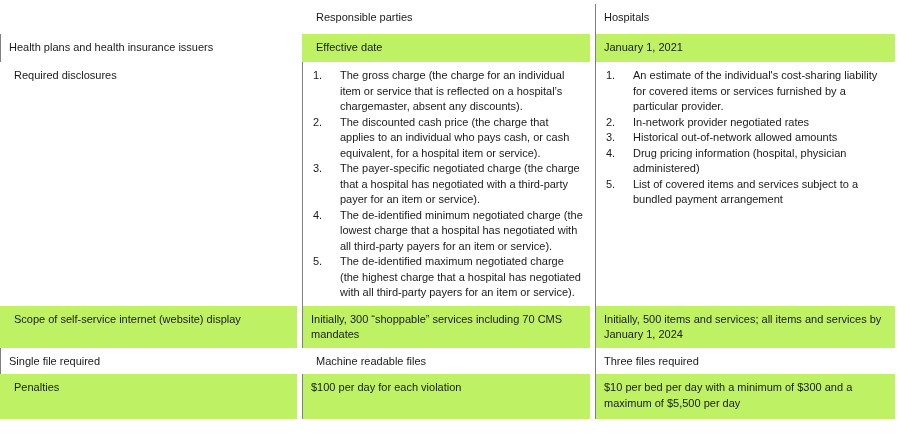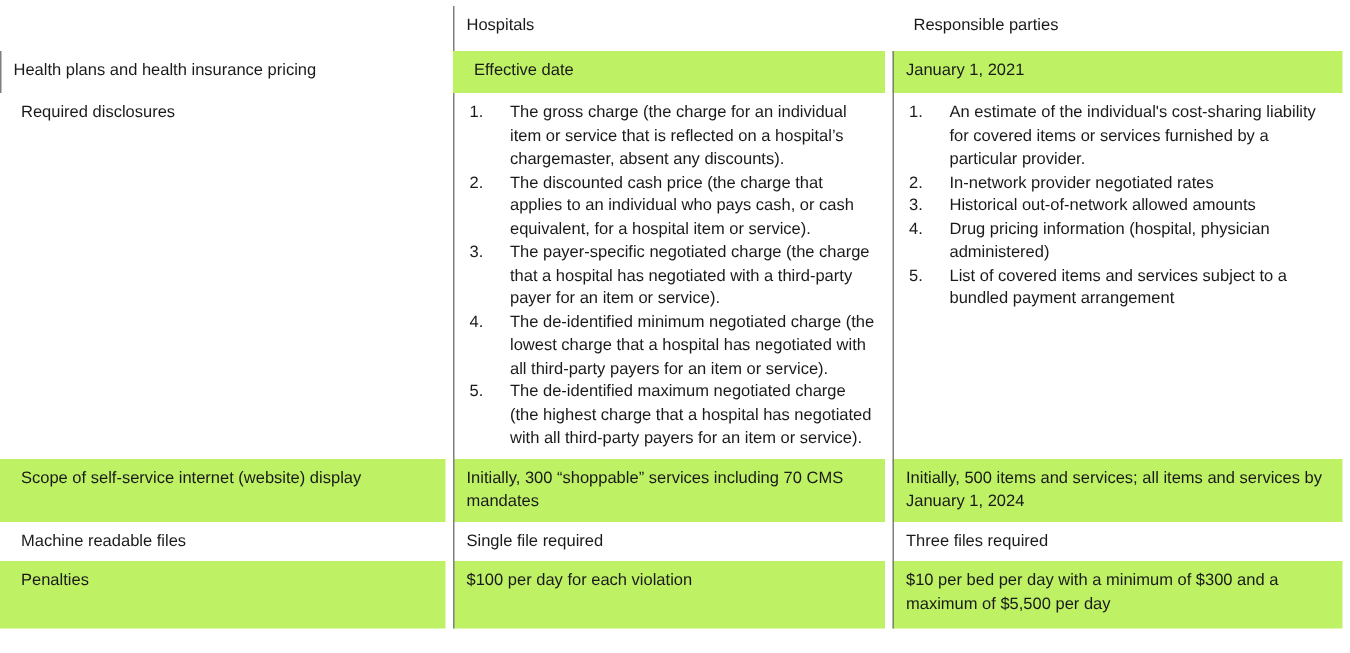--- a/index.html
+++ b/index.html
@@ -55,23 +55,23 @@
   }
 </style>
 </head>
 <body>
 
 <div class="page">
   <div class="table">
 
     <div class="cell c1 hdr"></div>
 
+    <div class="cell c1 r1">Responsible parties</div>
     <div class="cell c2 r1 vline">Hospitals</div>
-    <div class="cell c1 r1">Responsible parties</div>
-    <div class="cell c3 r1 vline">Health plans and health insurance pricing</div>
+    <div class="cell c3 r1 vline">Health plans and health insurance issuers</div>
 
     <div class="cell c1 r2 stripe">Effective date</div>
     <div class="cell c2 r2 vline stripe">January 1, 2021</div>
 
     <div class="cell c1 r3">Required disclosures</div>
     <div class="cell c2 r3 vline">
       <ol class="dlist">
         <li>
             <span class="num">1.</span>
             <span class="itext">The gross charge (the charge for an individual item or service that is reflected on a hospital’s chargemaster, absent any discounts).</span>
@@ -116,22 +116,22 @@
             <span class="num">5.</span>
             <span class="itext">List of covered items and services subject to a bundled payment arrangement</span>
           </li>
       </ol>
     </div>
 
     <div class="cell c1 r4 stripe">Scope of self-service internet (website) display</div>
     <div class="cell c2 r4 vline stripe">Initially, 300 “shoppable” services including 70 CMS mandates</div>
     <div class="cell c3 r4 vline stripe">Initially, 500 items and services; all items and services by January 1, 2024</div>
 
+    <div class="cell c2 r5 vline">Single file required</div>
     <div class="cell c1 r5">Machine readable files</div>
-    <div class="cell c2 r5 vline">Single file required</div>
     <div class="cell c3 r5 vline">Three files required</div>
 
     <div class="cell c1 r6 stripe">Penalties</div>
     <div class="cell c2 r6 vline stripe">$100 per day for each violation</div>
     <div class="cell c3 r6 vline stripe">$10 per bed per day with a minimum of $300 and a maximum of $5,500 per day</div>
 
   </div>
 </div>
 
 </body></html>

